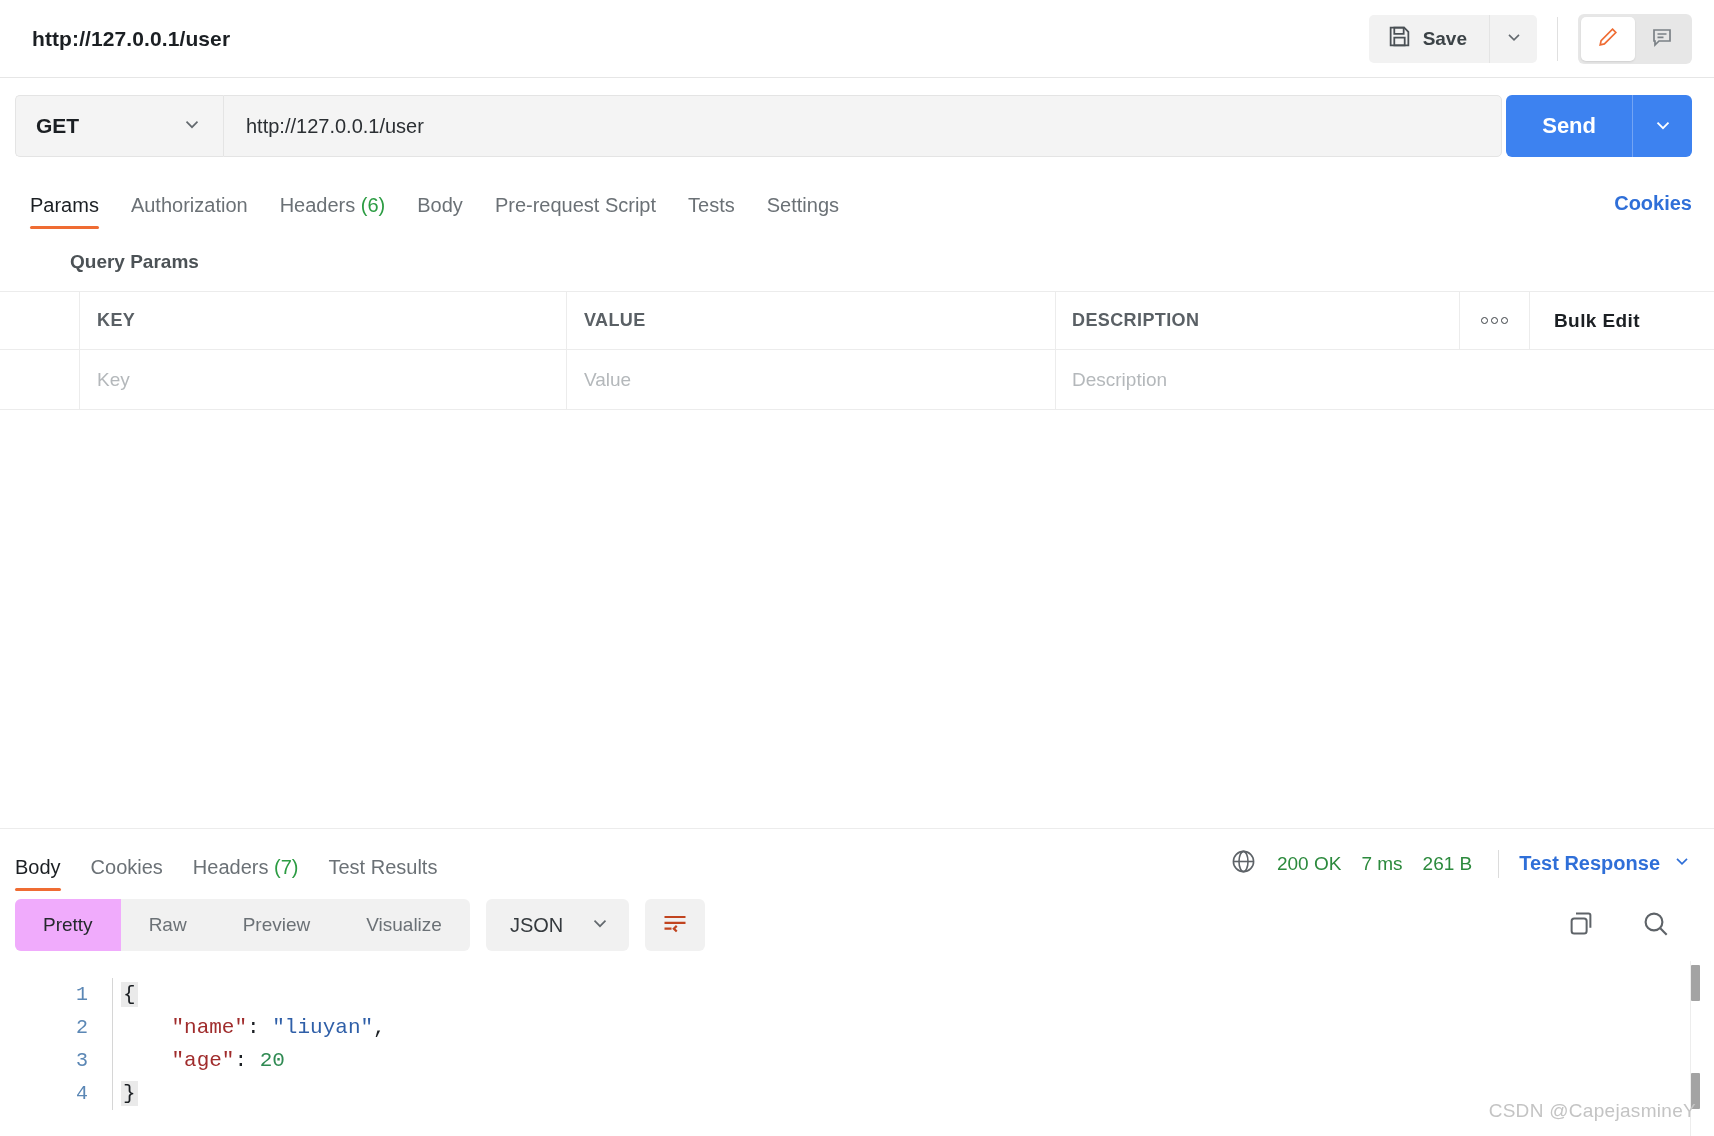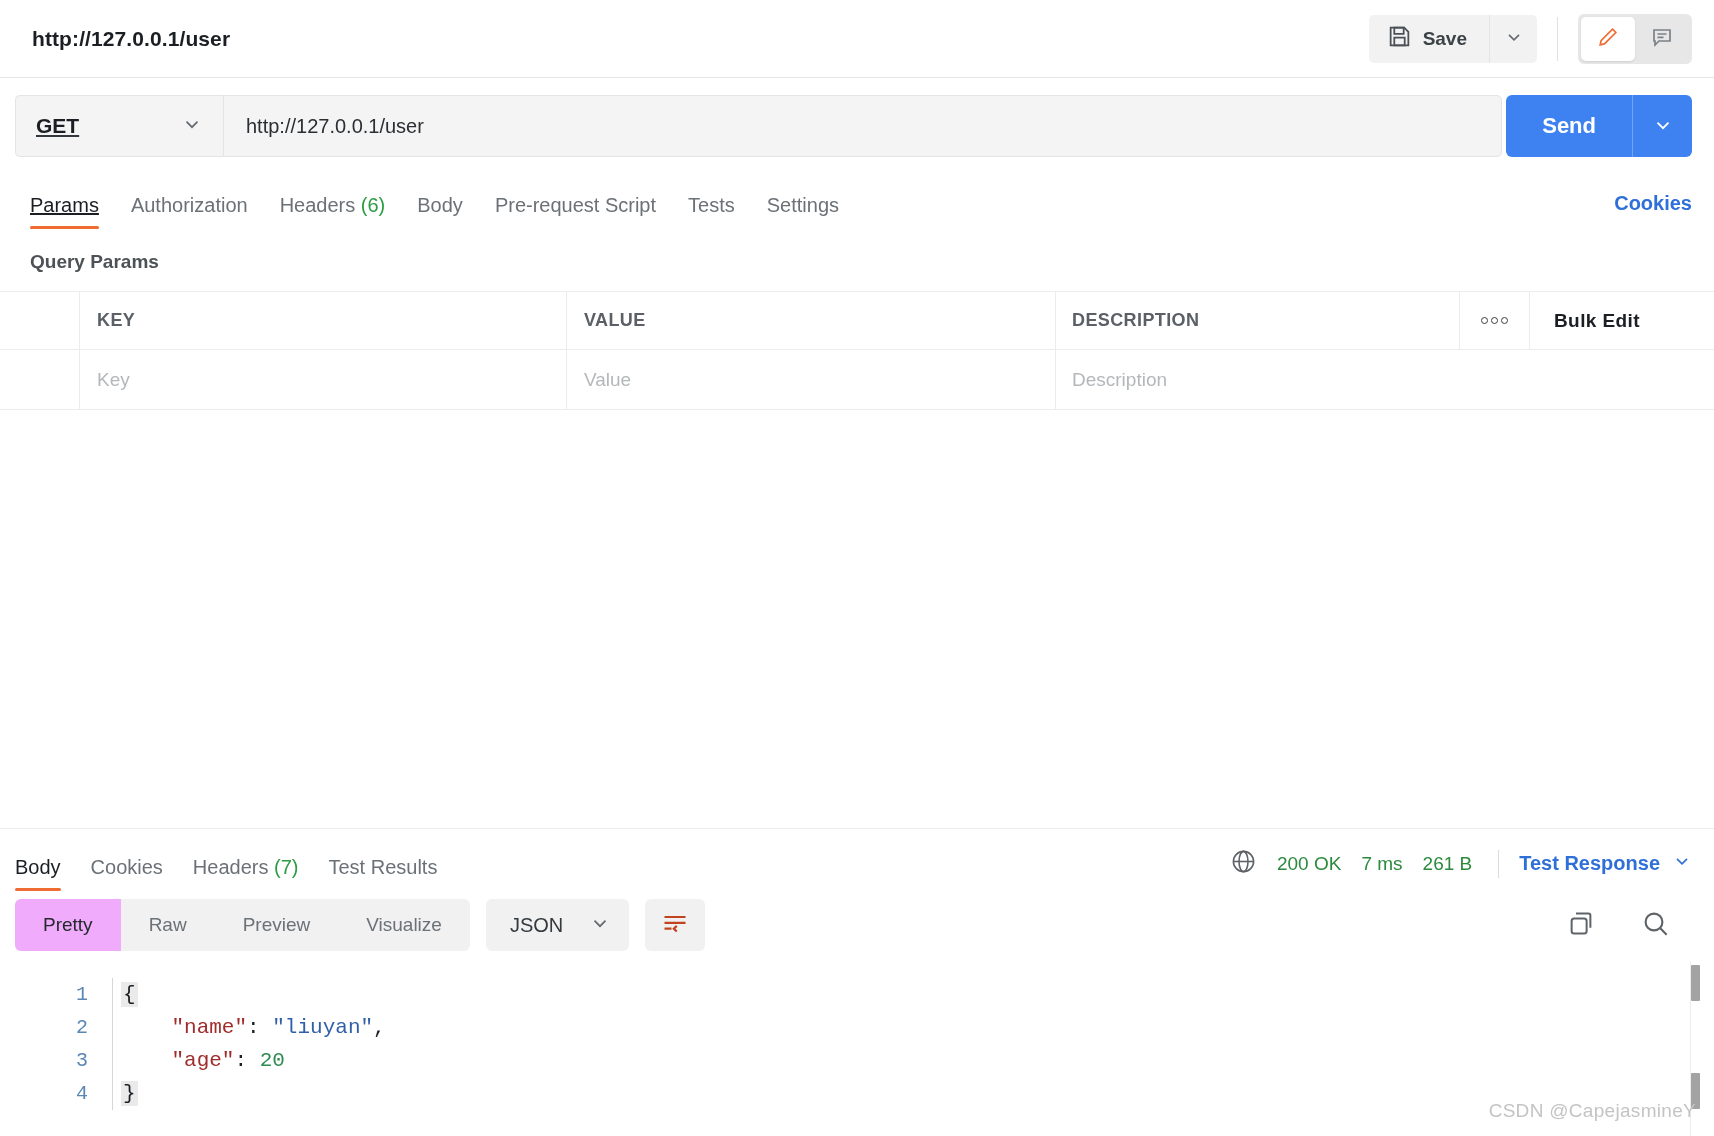--- a/index.html
+++ b/index.html
@@ -55,21 +55,20 @@
   
   .urlrow { padding: 17px 22px 14px 15px; display: flex; align-items: center; gap: 0; flex: 0 0 auto; }
   .method-select {
     width: 208px; height: 62px;
     background: #f4f4f4;
     border: 1px solid #e4e4e4; border-right: none;
     border-radius: 5px 0 0 5px;
     display: flex; align-items: center;
     padding: 0 20px;
     cursor: pointer;
-    text-decoration: underline;
   }
   .method-label { font-size: 21px; font-weight: bold; color: #1b1f23; }
   .method-select .chev { margin-left: auto; }
   .url-input {
     flex: 1 1 auto; height: 62px;
     background: #f4f4f4;
     border: 1px solid #e4e4e4;
     border-radius: 0 5px 5px 0;
     display: flex; align-items: center;
     padding: 0 22px;
@@ -102,33 +101,33 @@
   }
   .rtab {
     position: relative;
     font-size: 20px; color: #6b7176;
     padding: 0 26px 14px 0;
     margin-right: 6px;
     cursor: pointer; white-space: nowrap;
     line-height: 1;
   }
   .rtab:first-child { padding-left: 0; }
-  .rtab.active { color: #1b1f23; font-weight: normal; text-decoration: underline; }
+  .rtab.active { color: #1b1f23; font-weight: normal; }
   .rtab.active::after {
     content: ""; position: absolute; left: 0; right: 26px; bottom: 0;
     height: 3px; background: #ef6c33; border-radius: 2px;
   }
   .cnt { color: #2c9c43; }
   .cookies-link {
     margin-left: auto; color: #2f6fd8; font-size: 20px; font-weight: bold;
     cursor: pointer; padding-bottom: 14px;
   }
 
   
-  .qp-title { padding: 22px 0 18px 30px; font-size: 19px; font-weight: bold; color: #4c5256; flex: 0 0 auto;}
+  .qp-title { padding: 22px 0 18px 30px; font-size: 19px; font-weight: bold; color: #4c5256; flex: 0 0 auto; margin-left: 40px;}
   .tbl { width: 100%; border-top: 1px solid #ececec; flex: 0 0 auto; }
   .trow { display: flex; border-bottom: 1px solid #ececec; }
   .th { height: 57px; display: flex; align-items: center; font-size: 18px; font-weight: bold; color: #5a6065; letter-spacing: .4px; }
   .td { height: 59px; display: flex; align-items: center; font-size: 19px; color: #b4b8bb; }
   .c-check { width: 80px; border-right: 1px solid #ececec; flex: 0 0 80px; }
   .c-key { flex: 0 0 487px; border-right: 1px solid #ececec; padding-left: 17px; }
   .c-val { flex: 0 0 489px; border-right: 1px solid #ececec; padding-left: 17px; }
   .c-desc { flex: 1 1 auto; border-right: 1px solid #ececec; padding-left: 16px; }
   .c-dots { flex: 0 0 70px; border-right: 1px solid #ececec; justify-content: center; }
   .c-bulk { flex: 0 0 184px; justify-content: flex-start; padding-left: 24px; font-size: 19px; font-weight: bold; color: #1b1f23; cursor: pointer; }

